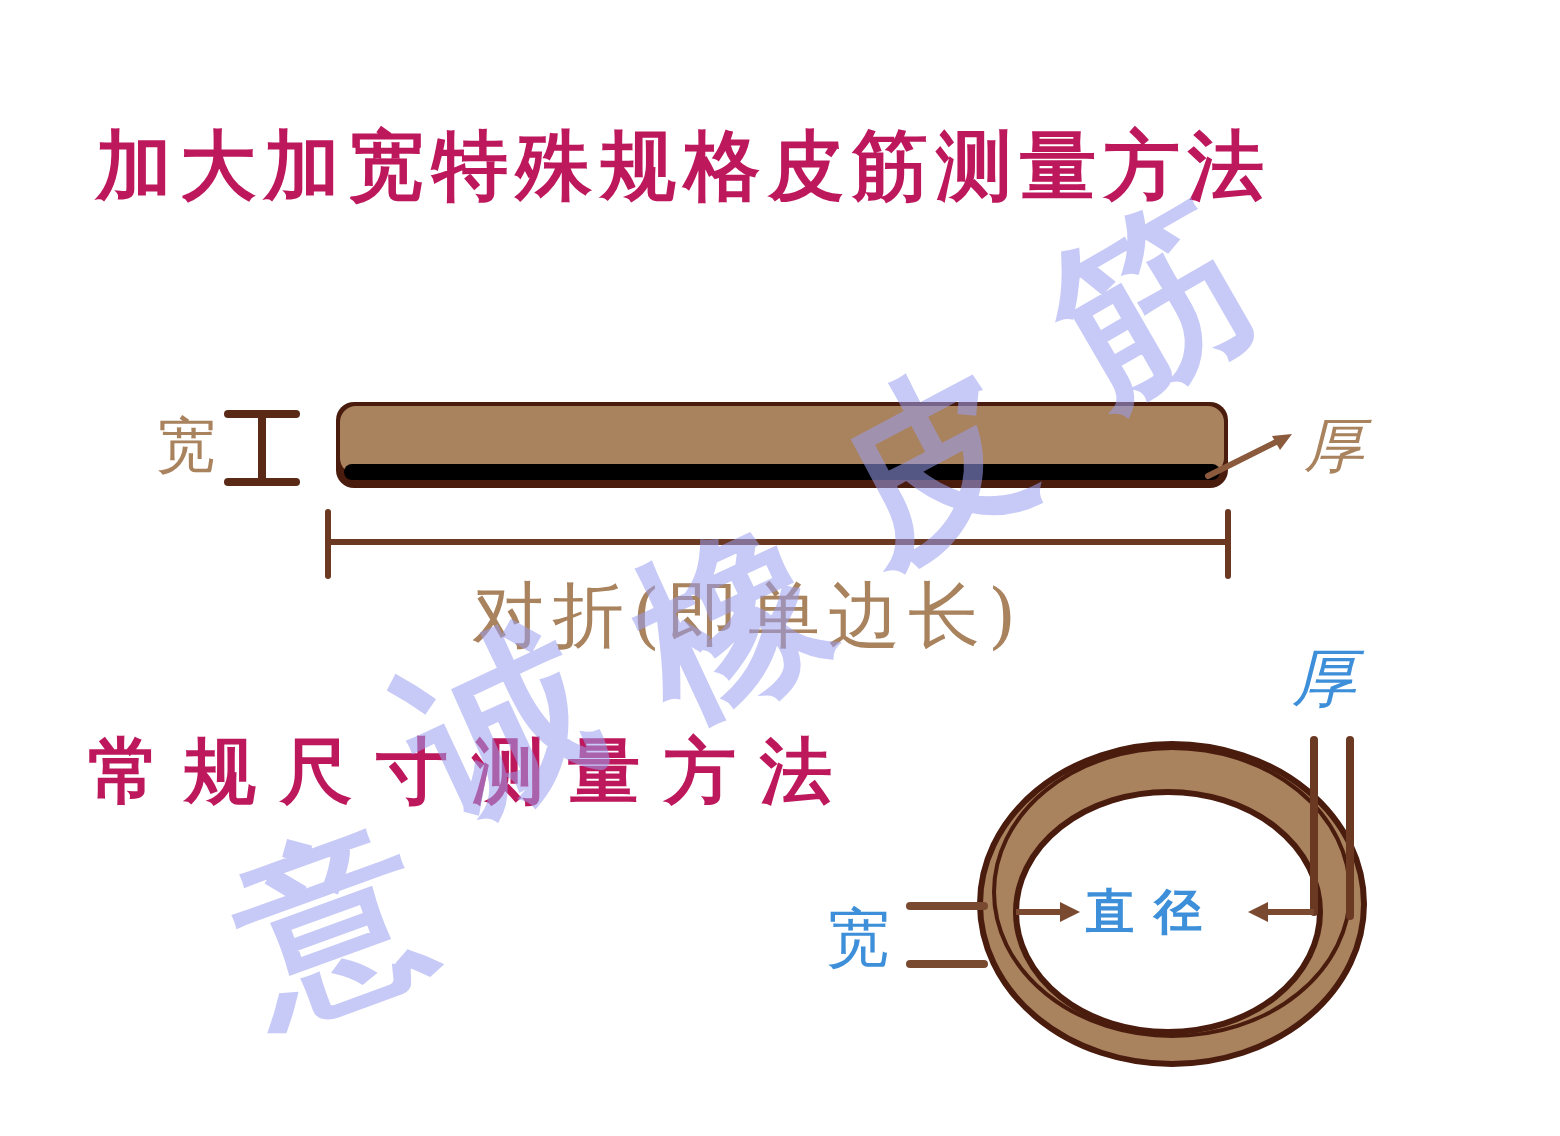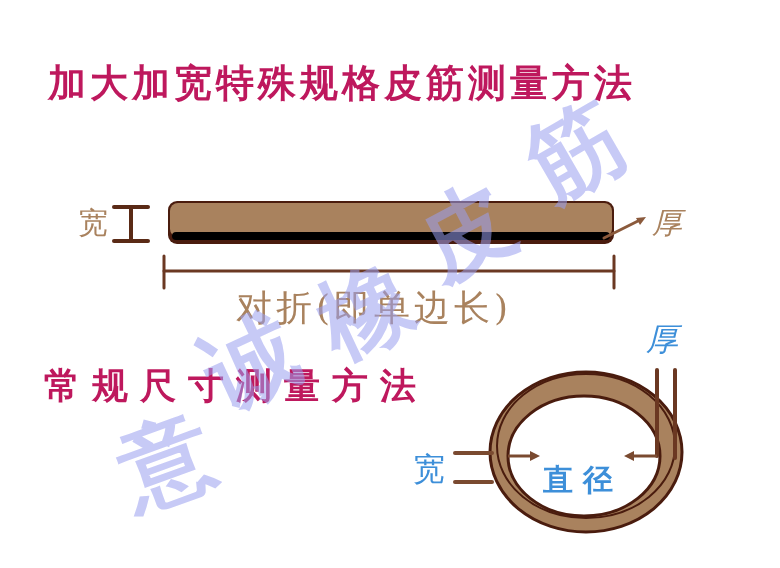--- a/index.html
+++ b/index.html
@@ -70,19 +70,19 @@
 </svg>
 
 <div class="abs title title-sub">常规尺寸测量方法</div>
 
 <div class="abs brown-text" style="left:78px;top:203px;font-size:30px;">宽</div>
 <div class="abs brown-text" style="left:652px;top:203px;font-size:30px;font-style:italic;">厚</div>
 <div class="abs brown-text" style="left:236px;top:284px;font-size:36px;letter-spacing:4px;white-space:nowrap;">对折(即单边长)</div>
 
 <div class="abs blue-text" style="left:413px;top:448px;font-size:32px;">宽</div>
 <div class="abs blue-text" style="left:646px;top:318px;font-size:32px;font-style:italic;">厚</div>
-<div class="abs blue-text" style="left:543px;top:460px;font-size:30px;letter-spacing:10px;font-weight:bold;">直径</div>
+<div class="abs blue-text" style="left:543px;top:440px;font-size:24px;letter-spacing:10px;font-weight:bold;">直径</div>
 
 <div class="wm" style="left:120px;top:400px;transform:rotate(-20deg);">意</div>
 <div class="wm" style="left:205px;top:300px;transform:rotate(-25deg);">诚</div>
 <div class="wm" style="left:320px;top:250px;transform:rotate(-25deg);">橡</div>
 <div class="wm" style="left:420px;top:170px;transform:rotate(-28deg);">皮</div>
 <div class="wm" style="left:530px;top:90px;transform:rotate(-30deg);">筋</div>
 
 </body></html>

